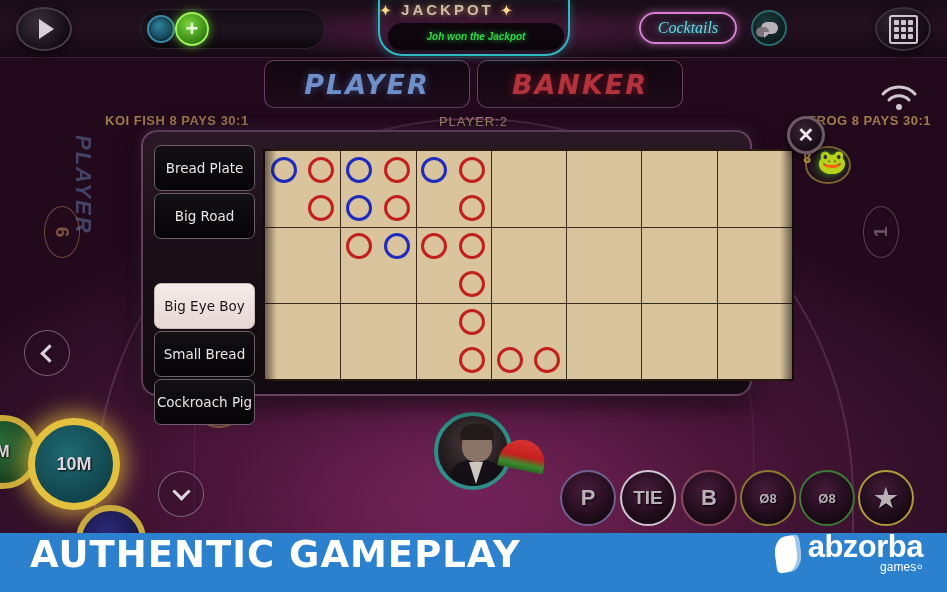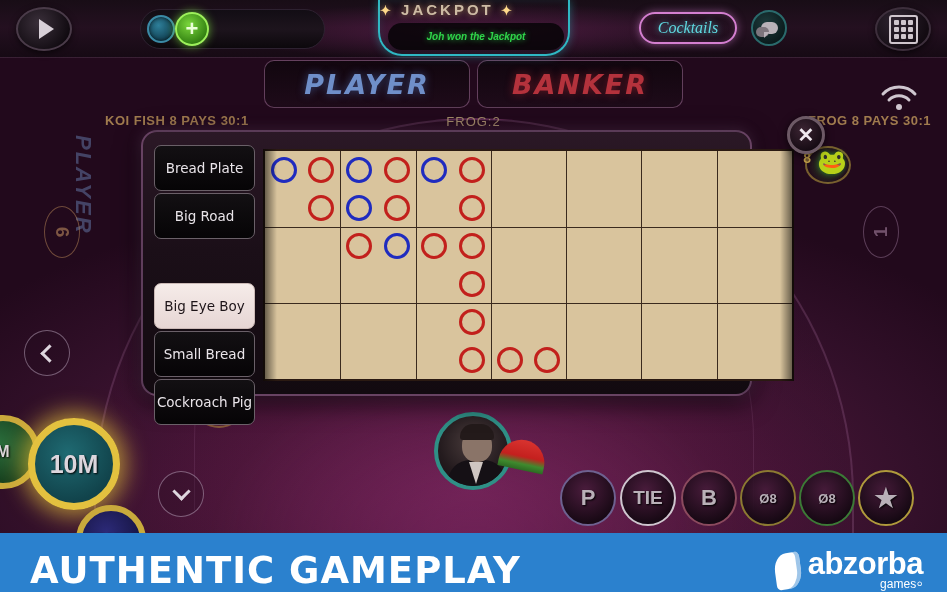--- a/index.html
+++ b/index.html
@@ -226,21 +226,21 @@
   
   .chip {
     position: absolute; border-radius: 50%;
     display: flex; align-items: center; justify-content: center;
     color: #ddd6dd; font-weight: bold; text-shadow: 1px 1px 2px #000;
     z-index: 18;
   }
   #chip-green { left: -34px; top: 415px; width: 74px; height: 74px;
     background: radial-gradient(circle at 42% 36%, #2b6e3d, #17401f 72%);
     border: 6px solid #caa93c; }
-  #chip-10m { left: 28px; top: 418px; width: 92px; height: 92px; font-size: 25px;
+  #chip-10m { left: 28px; top: 418px; width: 92px; height: 92px; font-size: 18px;
     background: radial-gradient(circle at 42% 36%, #1f6a72, #11434b 72%);
     border: 7px solid #e3c13f;
     box-shadow: 0 0 22px 6px rgba(235,200,60,0.65); }
   #chip-50m { left: 76px; top: 505px; width: 70px; height: 70px; font-size: 16px;
     background: radial-gradient(circle at 42% 36%, #2c2a78, #171544 72%);
     border: 6px solid #c9aa3c; }
 
   
   .betbtn {
     position: absolute; top: 470px; width: 56px; height: 56px; border-radius: 50%;
@@ -304,21 +304,21 @@
     background: radial-gradient(circle at 40% 34%, #3b2432, #140a12 78%);
     border: 3px solid #6d5a66;
     display: flex; align-items: center; justify-content: center;
     color: #efe9ef; font-size: 20px; font-weight: bold; z-index: 45;
     box-shadow: 0 2px 8px rgba(0,0,0,0.7);
   }
 
   
   .banner {
     position: absolute; left: 0; bottom: 0; width: 947px; height: 59px;
-    background: #2b81ce; display: flex; align-items: flex-end; z-index: 50;
+    background: #2b81ce; display: flex; align-items: flex-start; z-index: 50;
   }
   .banner-txt {
     margin-left: 30px; color: #fff; font-size: 37px; font-weight: bold;
     letter-spacing: 1px; font-family: "DejaVu Sans", sans-serif;
   }
   .logo { position: absolute; right: 24px; display: flex; align-items: center; }
   .logo-mark {
     width: 26px; height: 36px; background: #fff; margin-right: 7px;
     border-radius: 50% 14% 50% 14%; transform: rotate(-8deg);
     box-shadow: inset -4px 0 0 rgba(43,129,206,0.45);
@@ -367,21 +367,21 @@
 
   <div class="pb-row">
     <div class="pb-btn" id="player-spot">
       <span class="pb-label">PLAYER</span>
     </div>
     <div class="pb-btn" id="banker-spot">
       <span class="pb-label">BANKER</span>
     </div>
   </div>
 
-  <div class="table-no">FROG:2</div>
+  <div class="table-no">PLAYER:2</div>
   <div class="pays" id="pays-left">KOI FISH 8 PAYS 30:1</div>
   <div class="pays" id="pays-right">FROG 8 PAYS 30:1</div>
 
   <div class="betbtn" id="bet-p">P</div>
   <div class="betbtn" id="bet-tie">TIE</div>
   <div class="betbtn" id="bet-b">B</div>
   <div class="betbtn" id="bet-koi">Ø8</div>
   <div class="betbtn" id="bet-frog">Ø8</div>
   <div class="betbtn" id="bet-star">★</div>
 

